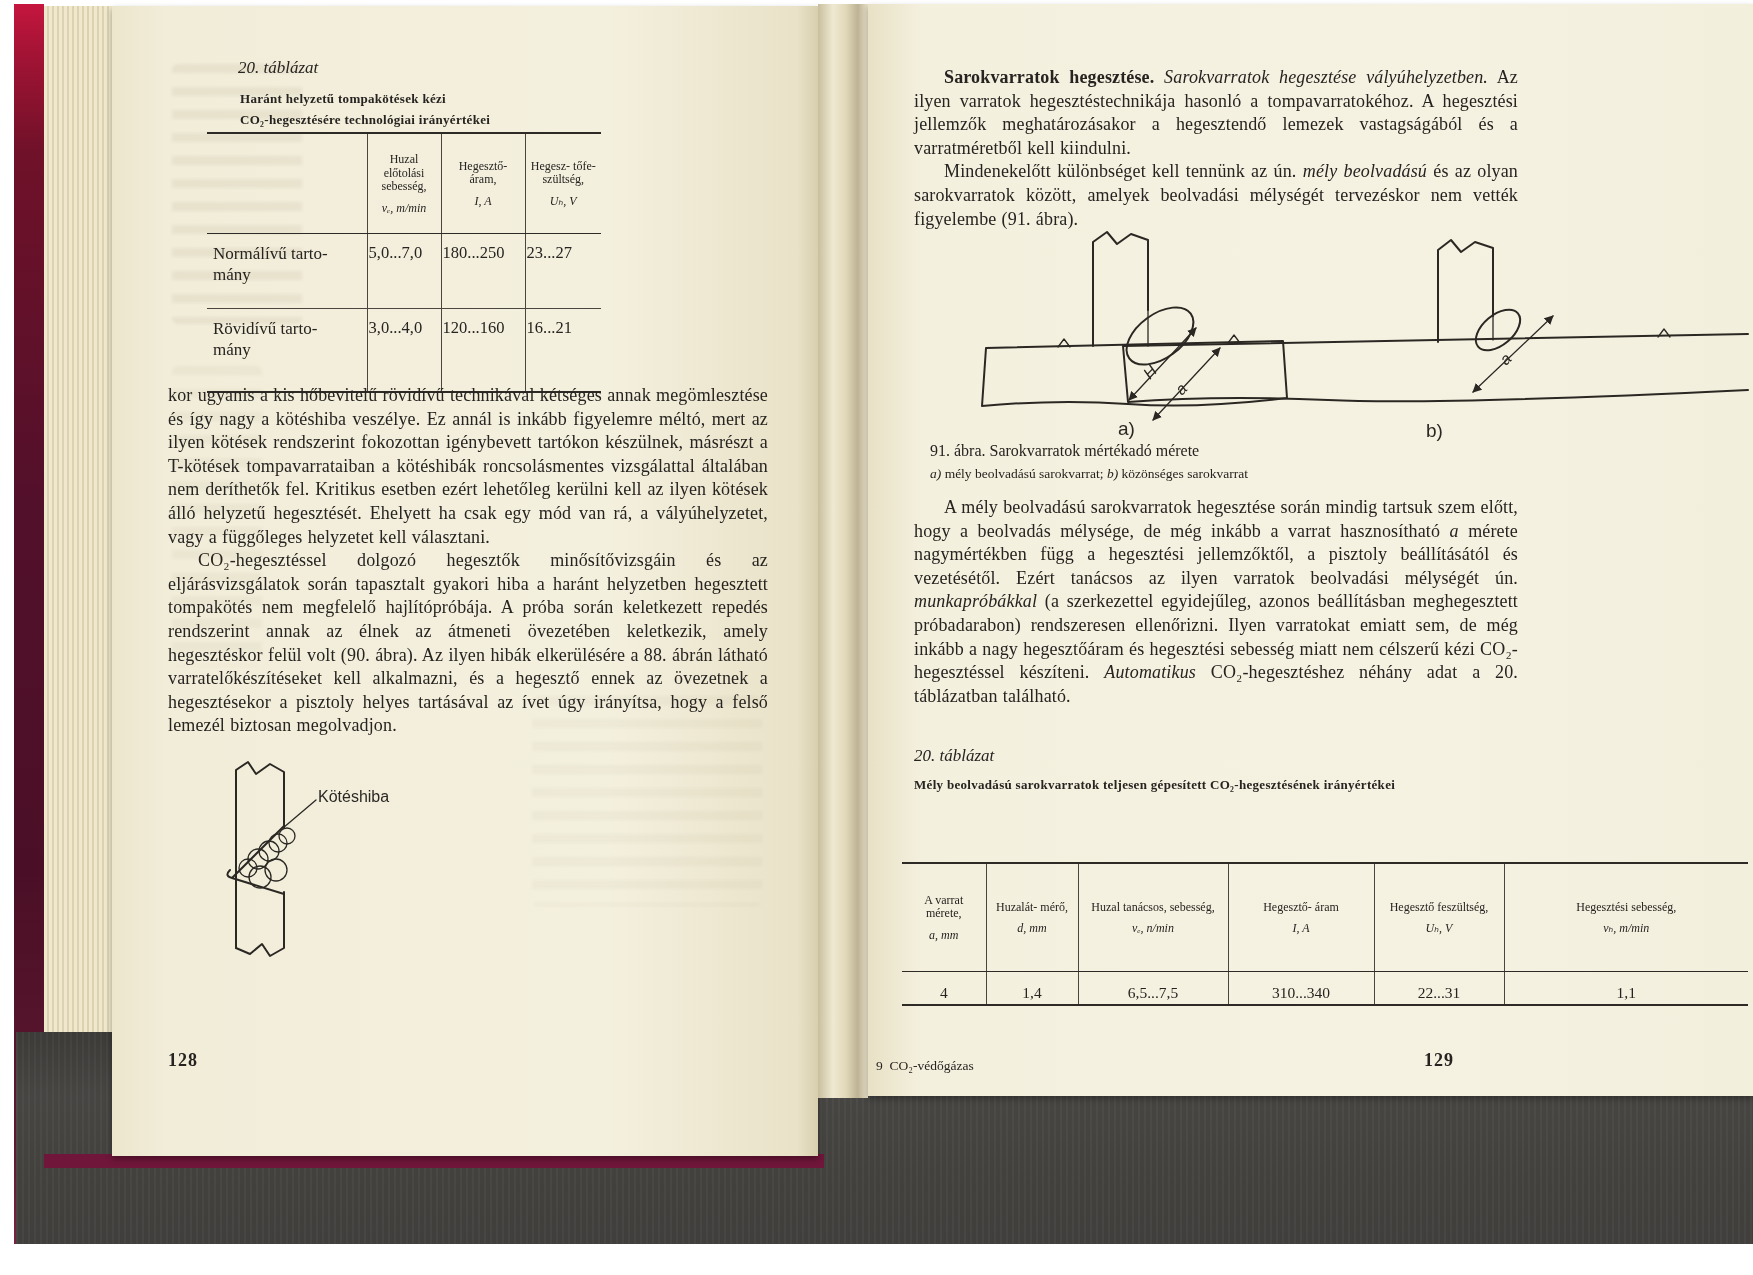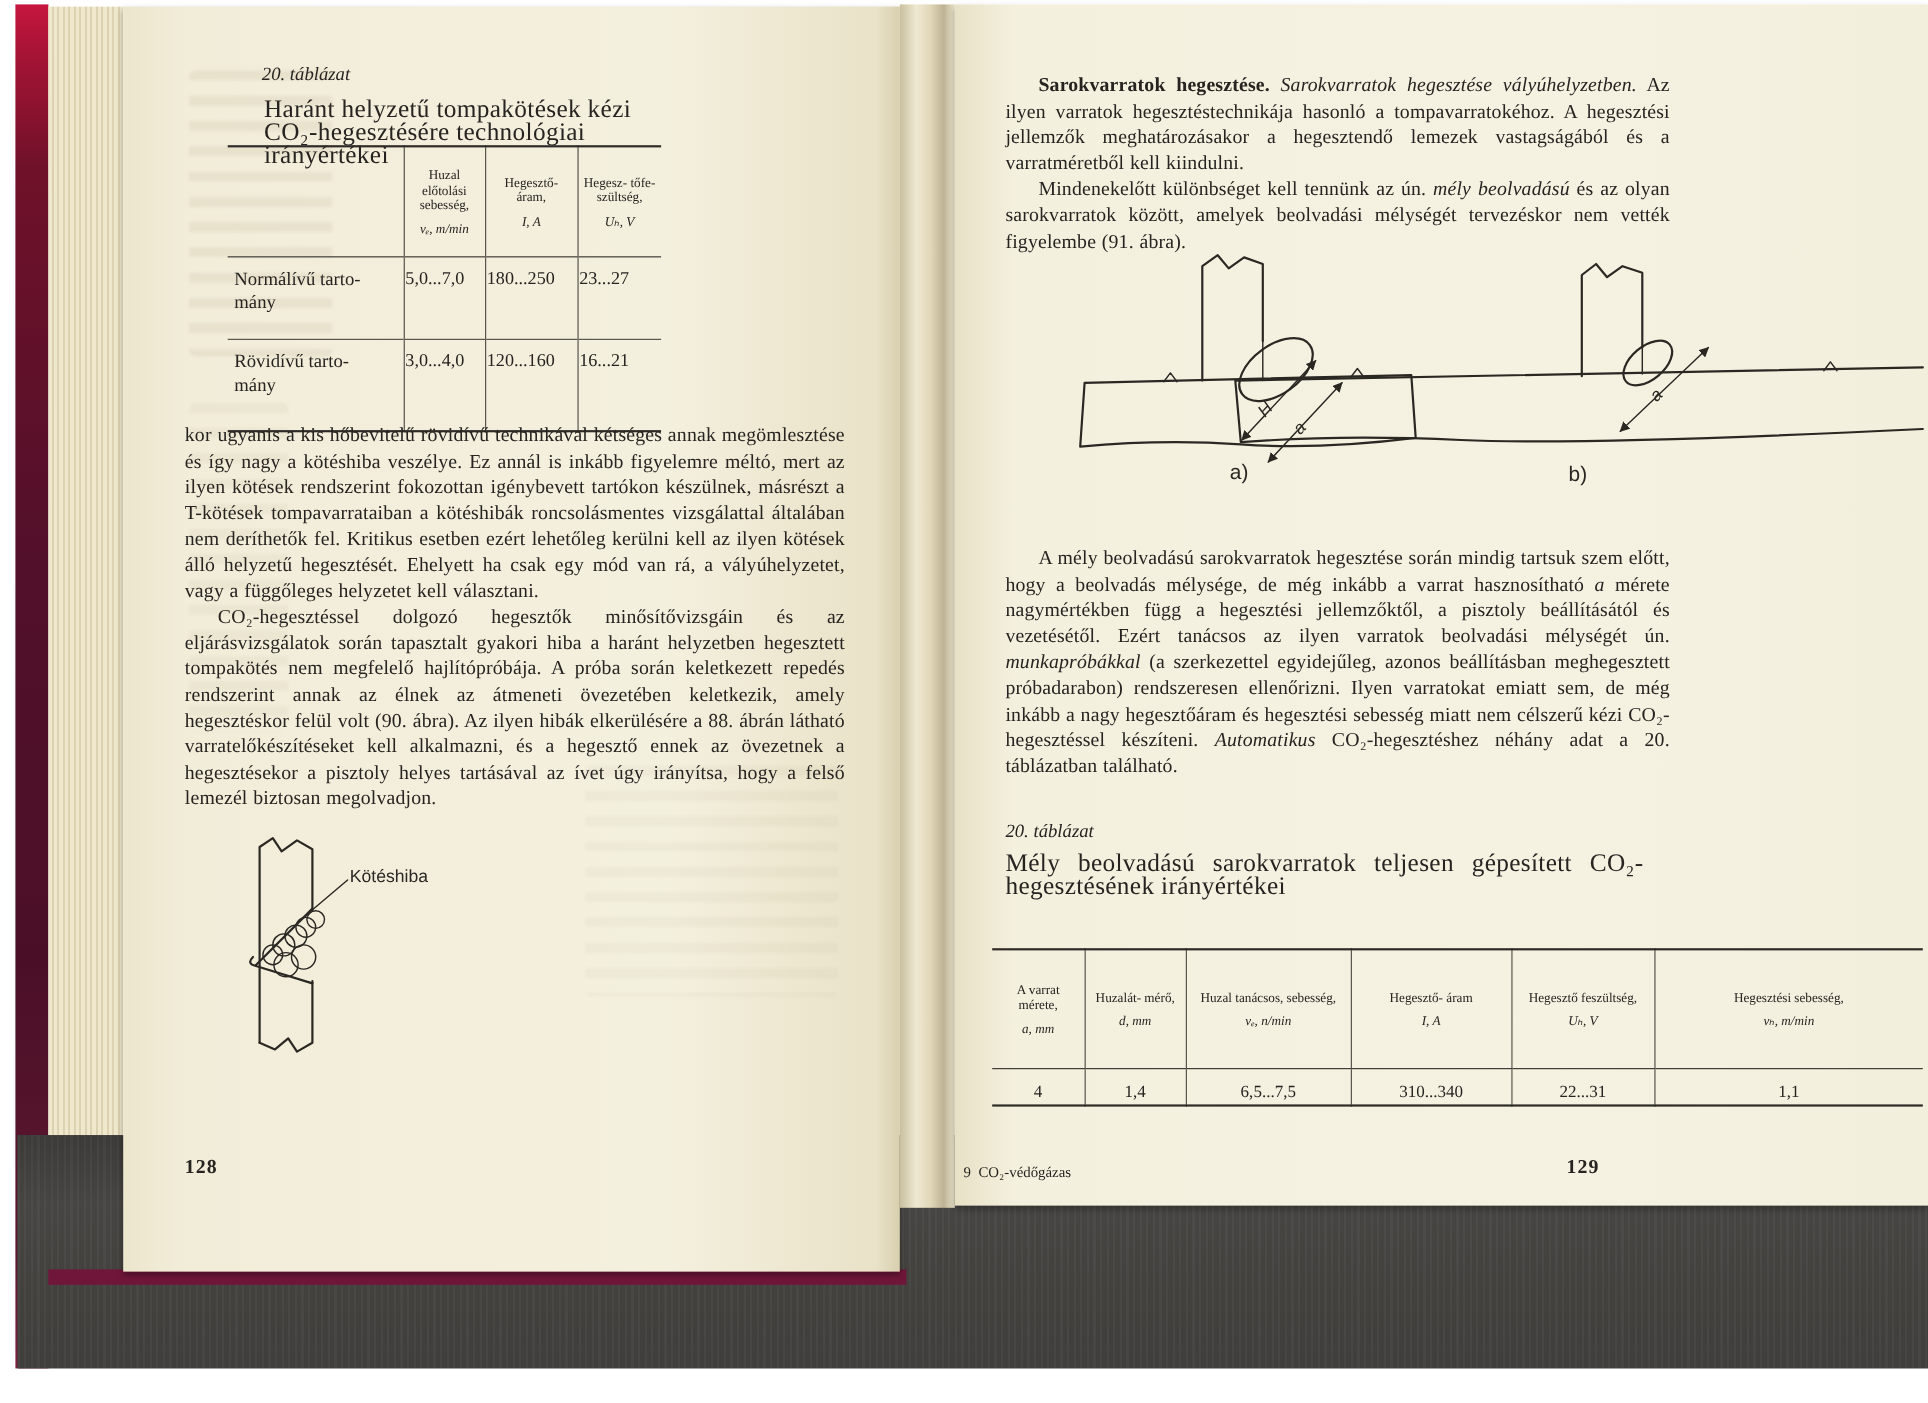--- a/index.html
+++ b/index.html
@@ -45,21 +45,21 @@
   }
   .ghost{
     background:repeating-linear-gradient(180deg,rgba(140,130,100,.10) 0 9px,transparent 9px 23px);
     filter:blur(1.5px);border-radius:6px;
   }
   
   .prelines{white-space:pre-line;}
   .it{font-style:italic;}
   .bd{font-weight:bold;}
   .tbl-label{font-style:italic;font-size:17px;}
-  .tbl-title{font-weight:normal;font-size:23px;line-height:21px;letter-spacing:.3px;}
+  .tbl-title{font-weight:bold;font-size:13px;line-height:21px;letter-spacing:.3px;}
   .bodytext{font-size:18px;line-height:23.6px;text-align:justify;letter-spacing:.15px;word-spacing:.5px;}
   .bodytext p{margin:0;}
   .bodytext p.ind{text-indent:30px;}
   .caption{font-size:16px;line-height:21.5px;}
   .caption-sub{font-size:13.5px;}
   .pagenum{font-size:18px;font-weight:bold;letter-spacing:1px;}
   .footerline{font-size:13.5px;}
   
   table.booktable{border-collapse:collapse;table-layout:fixed;
     border-top:2px solid #2e2b27;border-bottom:2px solid #2e2b27;}
@@ -221,20 +221,24 @@
       <path class="lineart" d="M225,122 L850,110 M225,122 L230,178 Q320,171 430,176 T850,166"></path>
       <path class="lineart thin" d="M760,113 l6,-8 l6,8"></path>
       <ellipse class="lineart" cx="600" cy="106" rx="26" ry="15" transform="rotate(-40 600 106)"></ellipse>
       <path class="lineart thin" d="M595,92 L595,116"></path>
       <path class="lineart thin" d="M575,168 L655,92" marker-start="url(#arr2)" marker-end="url(#arr2)"></path>
       <text x="608" y="142" font-size="16" font-style="italic" transform="rotate(-44 608 142)">a</text>
       <text x="528" y="213" font-size="19">b)</text>
     </g>
   </svg>
 
+  <div class="abs" style="left:62px;top:436px;width:620px;">
+    <div class="caption">91. ábra. Sarokvarratok mértékadó mérete</div>
+    <div class="caption-sub" style="margin-top:4px;"><span class="it">a)</span><span> mély beolvadású sarokvarrat; </span><span class="it">b)</span><span> közönséges sarokvarrat</span></div>
+  </div>
 
   <div class="abs bodytext" style="left:46px;top:492px;width:604px;">
     <p class="ind"><span>A mély beolvadású sarokvarratok hegesztése során mindig tartsuk szem előtt, hogy a beolvadás mélysége, de még inkább a varrat hasznosítható </span><span class="it">a</span><span> mérete nagymértékben függ a hegesztési jellemzőktől, a pisztoly beállításától és vezetésétől. Ezért tanácsos az ilyen varratok beolvadási mélységét ún. </span><span class="it">munkapróbákkal</span><span> (a szerkezettel egyidejűleg, azonos beállításban meghegesztett próbadarabon) rendszeresen ellenőrizni. Ilyen varratokat emiatt sem, de még inkább a nagy hegesztőáram és hegesztési sebesség miatt nem célszerű kézi CO₂-hegesztéssel készíteni. </span><span class="it">Automatikus</span><span> CO₂-hegesztéshez néhány adat a 20. táblázatban található.</span></p>
   </div>
 
   <div class="abs tbl-label" style="left:46px;top:742px;">20. táblázat</div>
   <div class="abs tbl-title" style="left:46px;top:770px;width:580px;text-align:justify;">Mély beolvadású sarokvarratok teljesen gépesített CO₂-hegesztésének irányértékei</div>
 
   <table class="abs booktable t20" style="left:34px;top:858px;">
     <colgroup>

